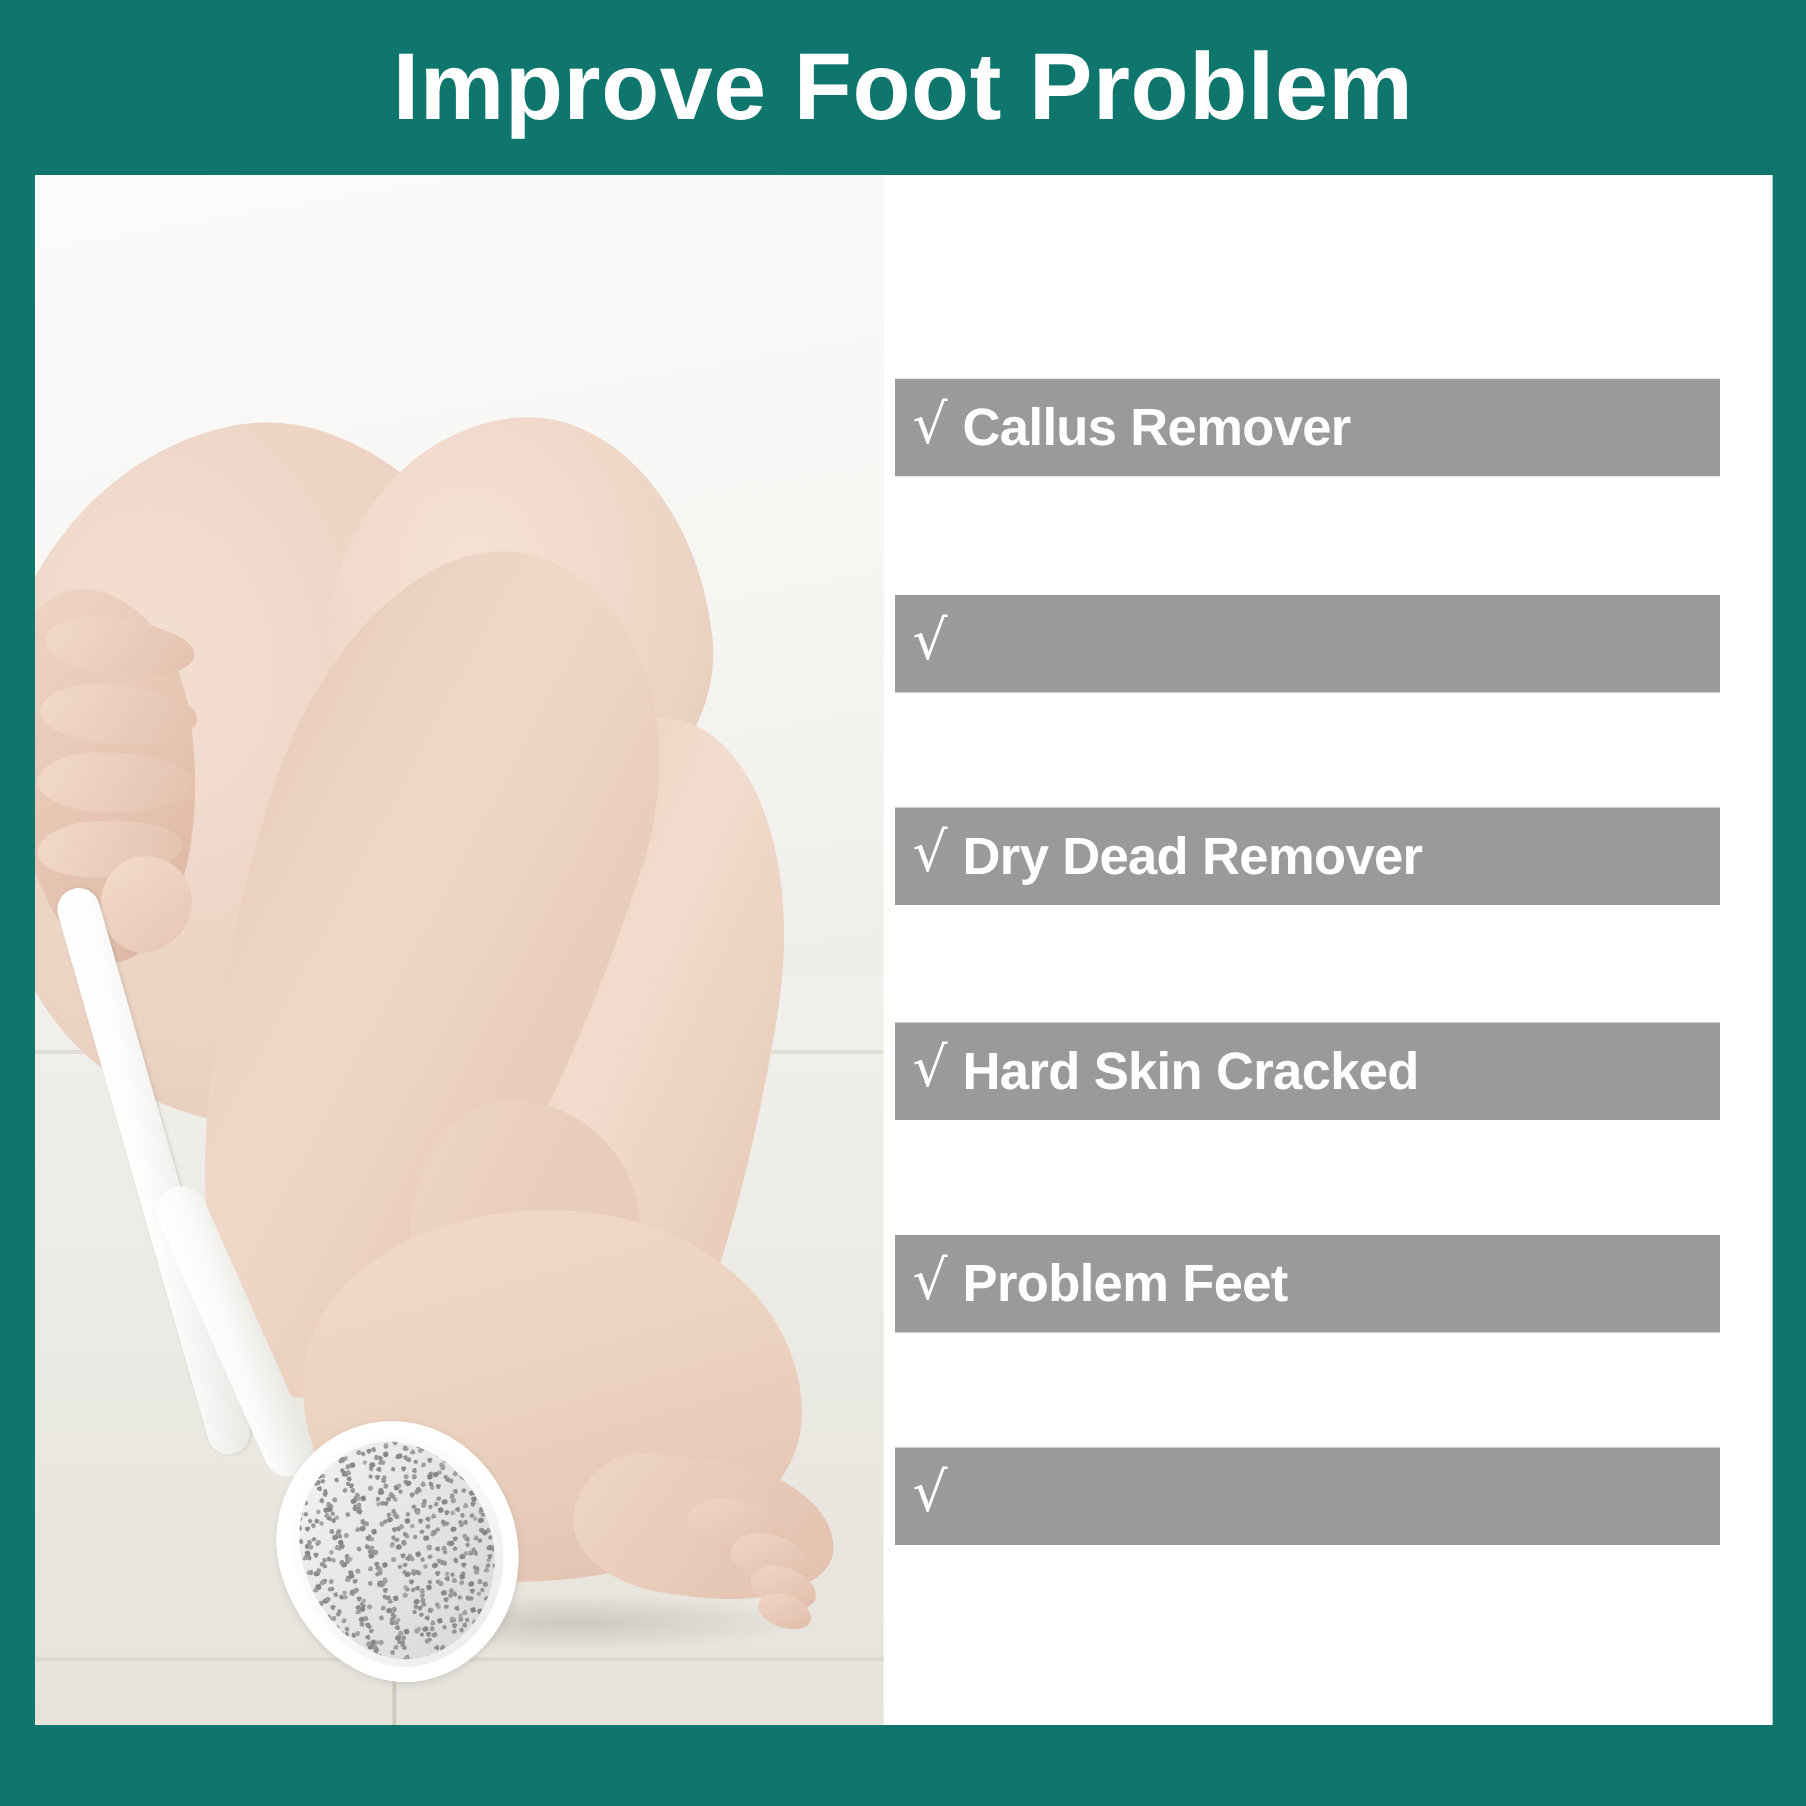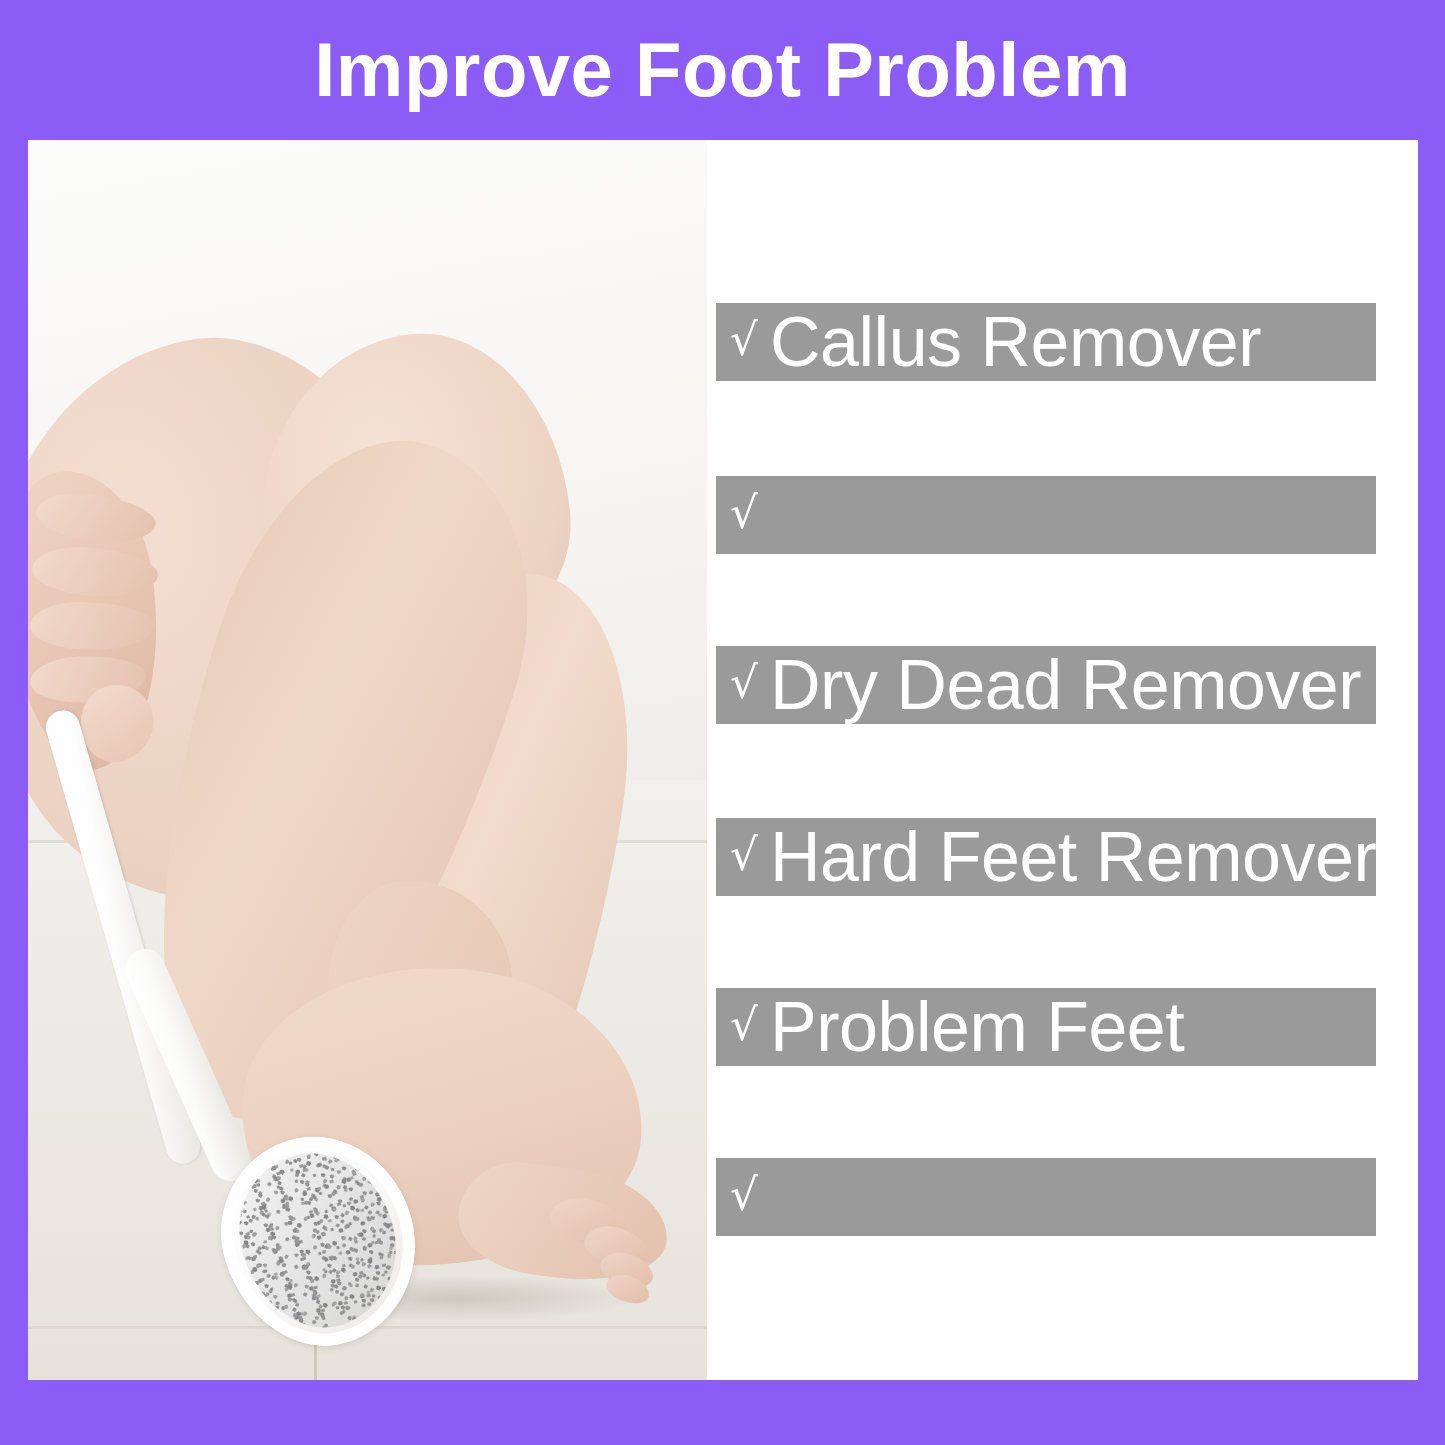--- a/index.html
+++ b/index.html
@@ -12,21 +12,21 @@
     width: 1445px;
     height: 1445px;
     font-family: "Liberation Sans", sans-serif;
     overflow: hidden;
   }
 
   .page {
     position: relative;
     width: 1445px;
     height: 1445px;
-    background: #8b5cf6;
+    background: #0f766e;
   }
 
   
   .title-bar {
     position: absolute;
     left: 0;
     top: 0;
     width: 1445px;
     height: 140px;
     display: flex;
@@ -327,26 +327,26 @@
   .check-mark {
     font-size: 44px;
     color: #ffffff;
     line-height: 1;
     margin-right: 12px;
     margin-top: -4px;
     font-family: "DejaVu Sans", sans-serif;
     font-weight: 400;
   }
   .feature-label {
-    font-size: 70px;
+    font-size: 42px;
     color: #ffffff;
     line-height: 1;
     white-space: nowrap;
     font-family: "Liberation Sans", sans-serif;
-    font-weight: 400;
+    font-weight: 700;
     letter-spacing: -0.5px;
   }
 </style>
 </head>
 <body>
 
 <div class="page">
 
   <div class="title-bar">
     <h1 class="title-text">Improve Foot Problem</h1>
@@ -399,21 +399,21 @@
         </li>
         <li class="feature-item">
           <span class="check-mark">√</span>
         </li>
         <li class="feature-item">
           <span class="check-mark">√</span>
           <span class="feature-label">Dry Dead Remover</span>
         </li>
         <li class="feature-item">
           <span class="check-mark">√</span>
-          <span class="feature-label">Hard Feet Remover</span>
+          <span class="feature-label">Hard Skin Cracked</span>
         </li>
         <li class="feature-item">
           <span class="check-mark">√</span>
           <span class="feature-label">Problem Feet</span>
         </li>
         <li class="feature-item">
           <span class="check-mark">√</span>
         </li>
       </ul>
     </div>

